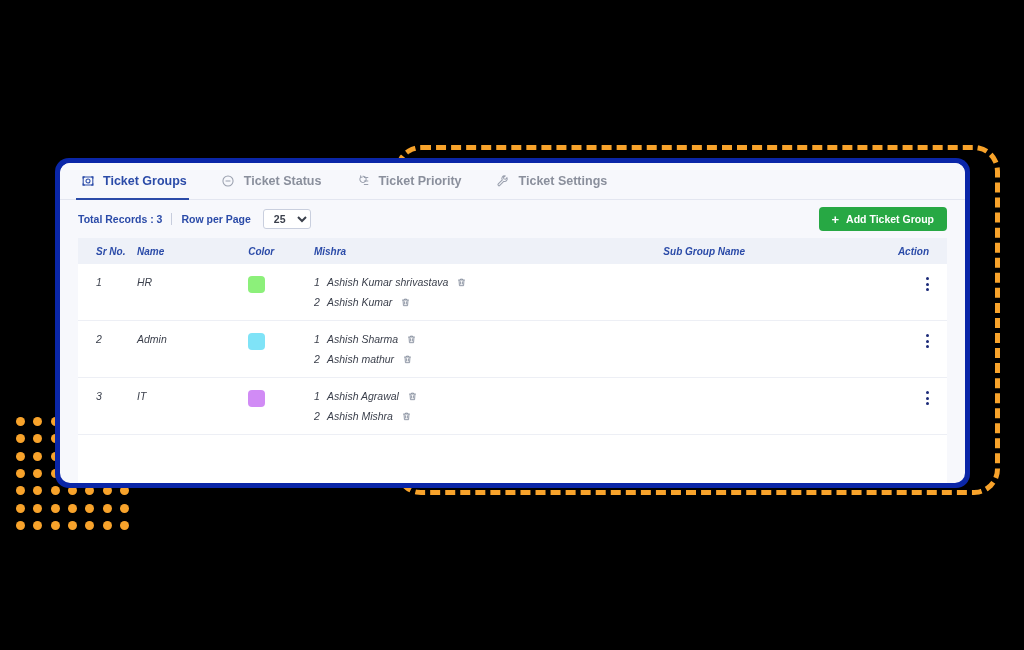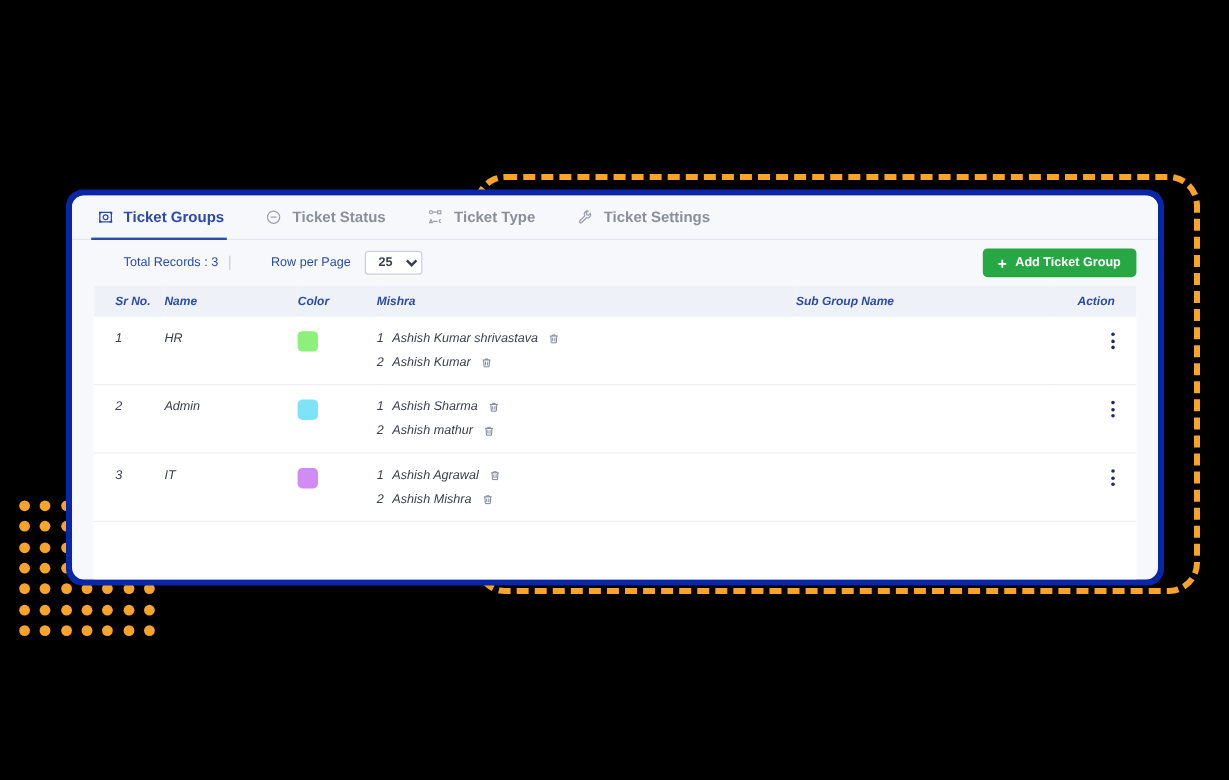--- a/index.html
+++ b/index.html
@@ -90,21 +90,21 @@
 
   
   .toolbar {
     display: flex;
     align-items: center;
     height: 38px;
     padding: 0 18px 0 18px;
     background: #F7F8FC;
     flex: 0 0 auto;
   }
-  .meta { font-size: 10.5px; font-weight: normal; color: #2B4BA8; white-space: nowrap; margin-left: 25px; }
+  .meta { font-size: 10.5px; font-weight: bold; color: #2B4BA8; white-space: nowrap; }
   .meta-sep { width:1px; height:12px; background:#C7CDDD; margin: 0 9px; }
   .rpp-select {
     margin-left: 12px;
     width: 48px; height: 20px;
     border: 1px solid #C9CFDE;
     border-radius: 3px;
     background: #fff;
     font-size: 10.5px;
     font-weight: bold;
     color: #3A3F4B;
@@ -247,34 +247,33 @@
         <div class="tab">
           <span class="tab-icon">
             <svg width="14" height="14" viewBox="0 0 16 16" fill="none" stroke="#9AA0AE" stroke-width="1.2">
               <circle cx="8" cy="8" r="5.8"></circle>
               <line x1="5.2" y1="8" x2="10.8" y2="8"></line>
             </svg>
           </span>
           <span>Ticket Status</span>
         </div>
 
-
         <div class="tab">
           <span class="tab-icon">
-            <svg width="14" height="14" viewBox="0 0 16 16" fill="none" stroke="#9AA0AE" stroke-width="1.1">
-              <circle cx="3.6" cy="3.2" r="1.5"></circle>
-              <rect x="10" y="1.9" width="3" height="2.8"></rect>
-              <line x1="5.3" y1="3.2" x2="9.9" y2="3.2"></line>
-              <path d="M2.2 13.2 3.6 10.3l1.4 2.9z"></path>
-              <path d="M13 10.3c-1.1 0-1.6.7-1.6 1.4s.5 1.5 1.6 1.5"></path>
-              <line x1="5.3" y1="12" x2="9.9" y2="12"></line>
+            <svg width="14" height="14" viewBox="0 0 16 16" fill="none" stroke="#9AA0AE" stroke-width="1.2">
+              <path d="M5.4 3.6a3.6 3.6 0 1 0 2.2-1.1"></path>
+              <path d="M5.2 1.6 5.4 3.9 7.5 3.3"></path>
+              <line x1="9" y1="4" x2="14" y2="4"></line>
+              <line x1="9" y1="8" x2="14" y2="8"></line>
+              <line x1="9" y1="12" x2="14" y2="12"></line>
             </svg>
           </span>
-          <span>Ticket Type</span>
+          <span>Ticket Priority</span>
         </div>
+
 
 
         <div class="tab">
           <span class="tab-icon">
             <svg width="14" height="14" viewBox="0 0 16 16" fill="none" stroke="#9AA0AE" stroke-width="1.2">
               <path d="M10.4 2.2a3 3 0 0 0-3.2 4.6L2.6 11.4a1.2 1.2 0 0 0 1.7 1.7l4.6-4.6a3 3 0 0 0 3.6-4.2L10.9 6 9 5.6 8.6 3.7z"></path>
             </svg>
           </span>
           <span>Ticket Settings</span>
         </div>

